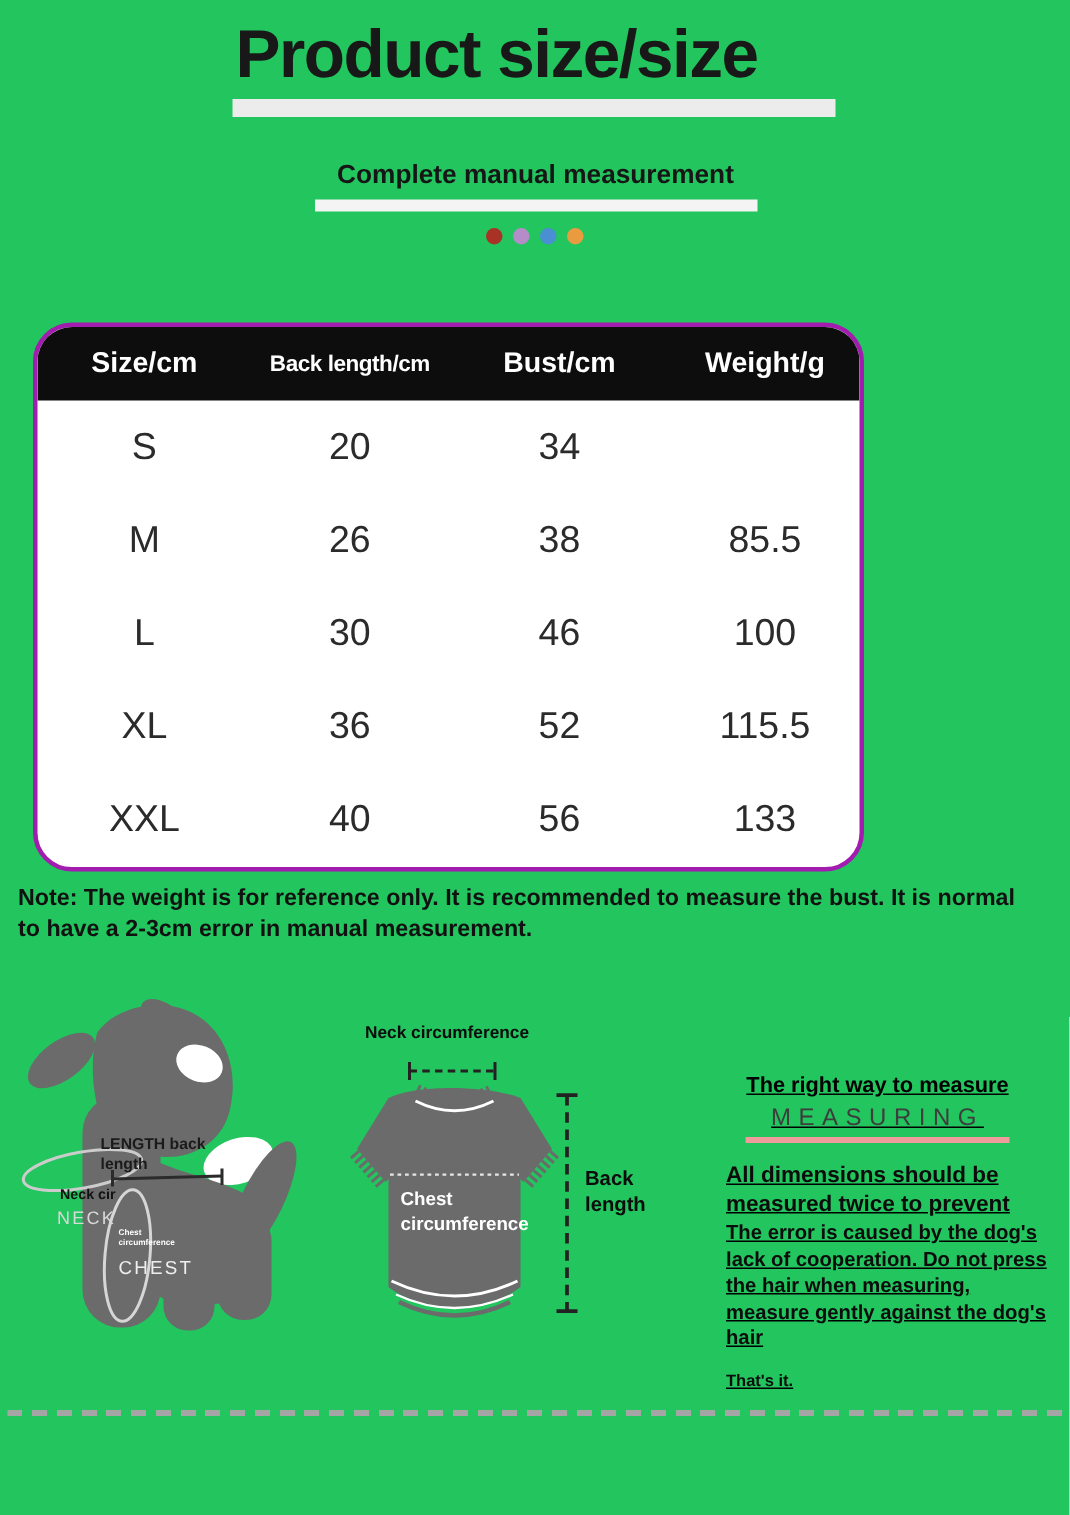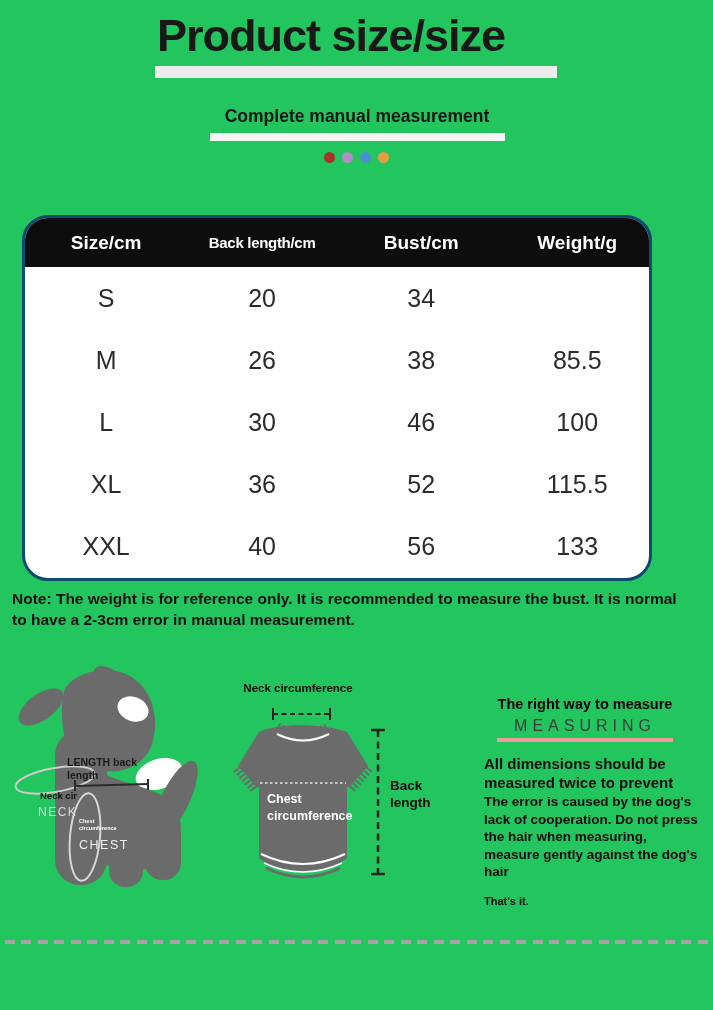--- a/index.html
+++ b/index.html
@@ -11,42 +11,42 @@
   .title-band { position:absolute; left:155px; top:66px; width:402px; height:12px; background:#ececec; z-index:0; }
   .page-title { position:absolute; left:0; top:10px; width:662px; text-align:center;
                 font-size:45px; font-weight:800; color:#181818; letter-spacing:-1px; z-index:1; }
   .subtitle-band { position:absolute; left:210px; top:133px; width:295px; height:8px; background:#f4f4f4; z-index:0; }
   .page-subtitle { position:absolute; left:0; top:106px; width:690px; text-align:center;
                    font-size:17.5px; font-weight:700; color:#161616; z-index:1;padding-left:24px; }
   .dots { position:absolute; left:0; top:152px; width:713px; display:flex; justify-content:center; gap:7px; }
   .dot { width:11px; height:11px; border-radius:50%; }
 
   
-  .size-table { position:absolute; left:22px; top:215px; width:630px; height:366px;
-                border:3px solid #0c4a6e; border-radius:26px; overflow:hidden;
+  .size-table { position:absolute; left:22px; top:215px; width:554px; height:366px;
+                border:3px solid #a21caf; border-radius:26px; overflow:hidden;
                 display:flex; flex-direction:column; background:#fff; }
   .thead { height:49px; background:#0d0d0d; color:#fff; display:grid; align-items:center; }
   .cols { grid-template-columns:26% 24% 27% 23%; }
   .thead .cell { text-align:center; font-weight:700; font-size:19px; }
   .thead .cell:nth-child(2) { font-size:15px; letter-spacing:-0.3px; }
   .tbody { flex:1; display:grid; grid-template-rows:repeat(5,1fr); }
   .trow { display:grid; align-items:center; }
   .trow .cell { text-align:center; font-size:25px; font-weight:400; color:#2b2b2b; }
 
   
   .note { position:absolute; left:12px; top:589px; width:670px;
           font-size:15.5px; font-weight:700; color:#111; line-height:1.33; }
 
   
   .dog-svg { position:absolute; left:5px; top:660px; }
   .shirt-svg { position:absolute; left:228px; top:670px; }
   svg text { font-family:"Liberation Sans", sans-serif; }
 
   
-  .measure-col { position:absolute; left:466px; top:696px; width:238px; }
+  .measure-col { position:absolute; left:466px; top:716px; width:238px;text-decoration:underline; }
   .m-heading { text-align:center; font-size:14.5px; font-weight:700; color:#000; }
   .m-subheading { text-align:center; font-size:16px; font-weight:400; letter-spacing:5px;
                   color:#3d3d3d; margin-top:5px; }
   .m-underline { width:176px; height:3.5px; margin:3px auto 0 auto; }
   .m-p { padding-left:18px; padding-right:2px; font-weight:700; color:#0c0c0c; }
   .m-p1 { margin-top:12px; font-size:15px; line-height:1.32; }
   .m-p2 { font-size:13.5px; line-height:1.3; }
   .m-p3 { margin-top:14px; font-size:11px; }
 
   

